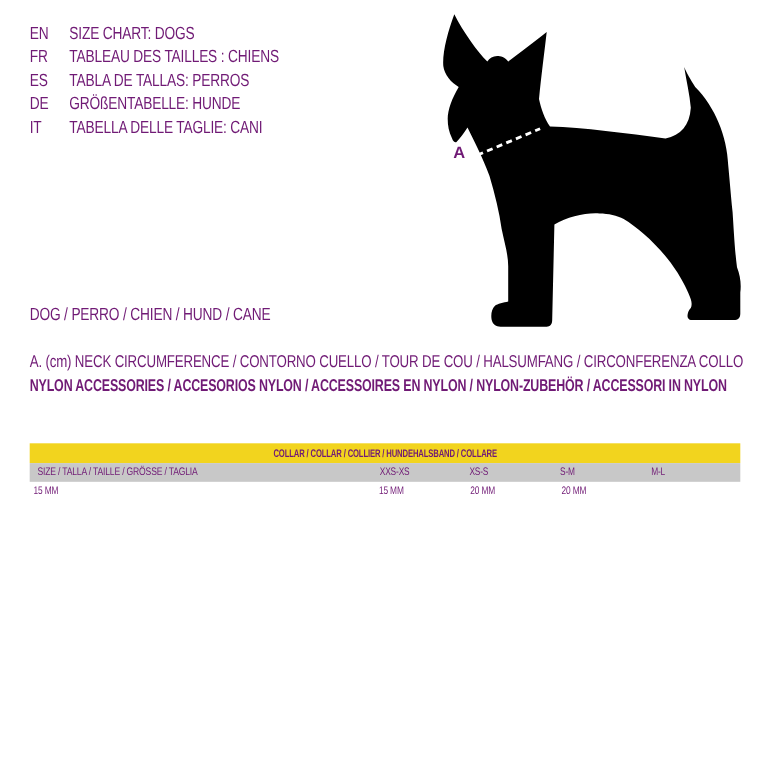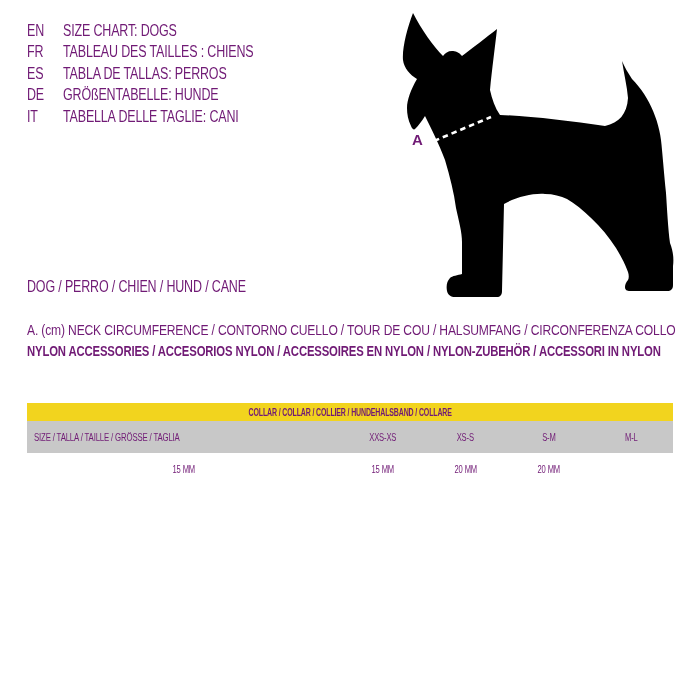--- a/index.html
+++ b/index.html
@@ -23,25 +23,25 @@
   .cap-species     { top:279px; }
   .cap-measurement { top:322px; font-size:15.5px; }
   .cap-material    { top:343px; font-size:15.5px; }
   .cap-material .cndb { transform:scaleX(.73); }
 
   .sizetable { position:absolute; left:27px; top:403px; width:646px; font-size:10px; }
   .thead {
     height:18px; background:var(--table-header-bg,#F2D41E);
     display:flex; align-items:center; justify-content:center;
   }
-  .trow { display:grid; grid-template-columns:314px 83px 83px 83px 83px; height:32px; align-items:center; }
+  .trow { display:grid; grid-template-columns:314px 83px 83px 83px 83px; height:17px; align-items:center; }
   .row-size { background:var(--table-row-gray,#C8C8C8); }
   .row-a    { background:var(--table-row-light,#ECECEC); }
   .tlabel { padding-left:7px; overflow:visible; }
-  .tcell  { text-align:center; }
+  .tcell  { text-align:left; }
 </style>
 </head>
 <body>
 
 <div class="page">
 
   <div class="lang-block">
     <div>
       <span class="lang-code"><span class="cnd">EN</span></span><span class="cnd">SIZE CHART: DOGS</span>
     </div>

